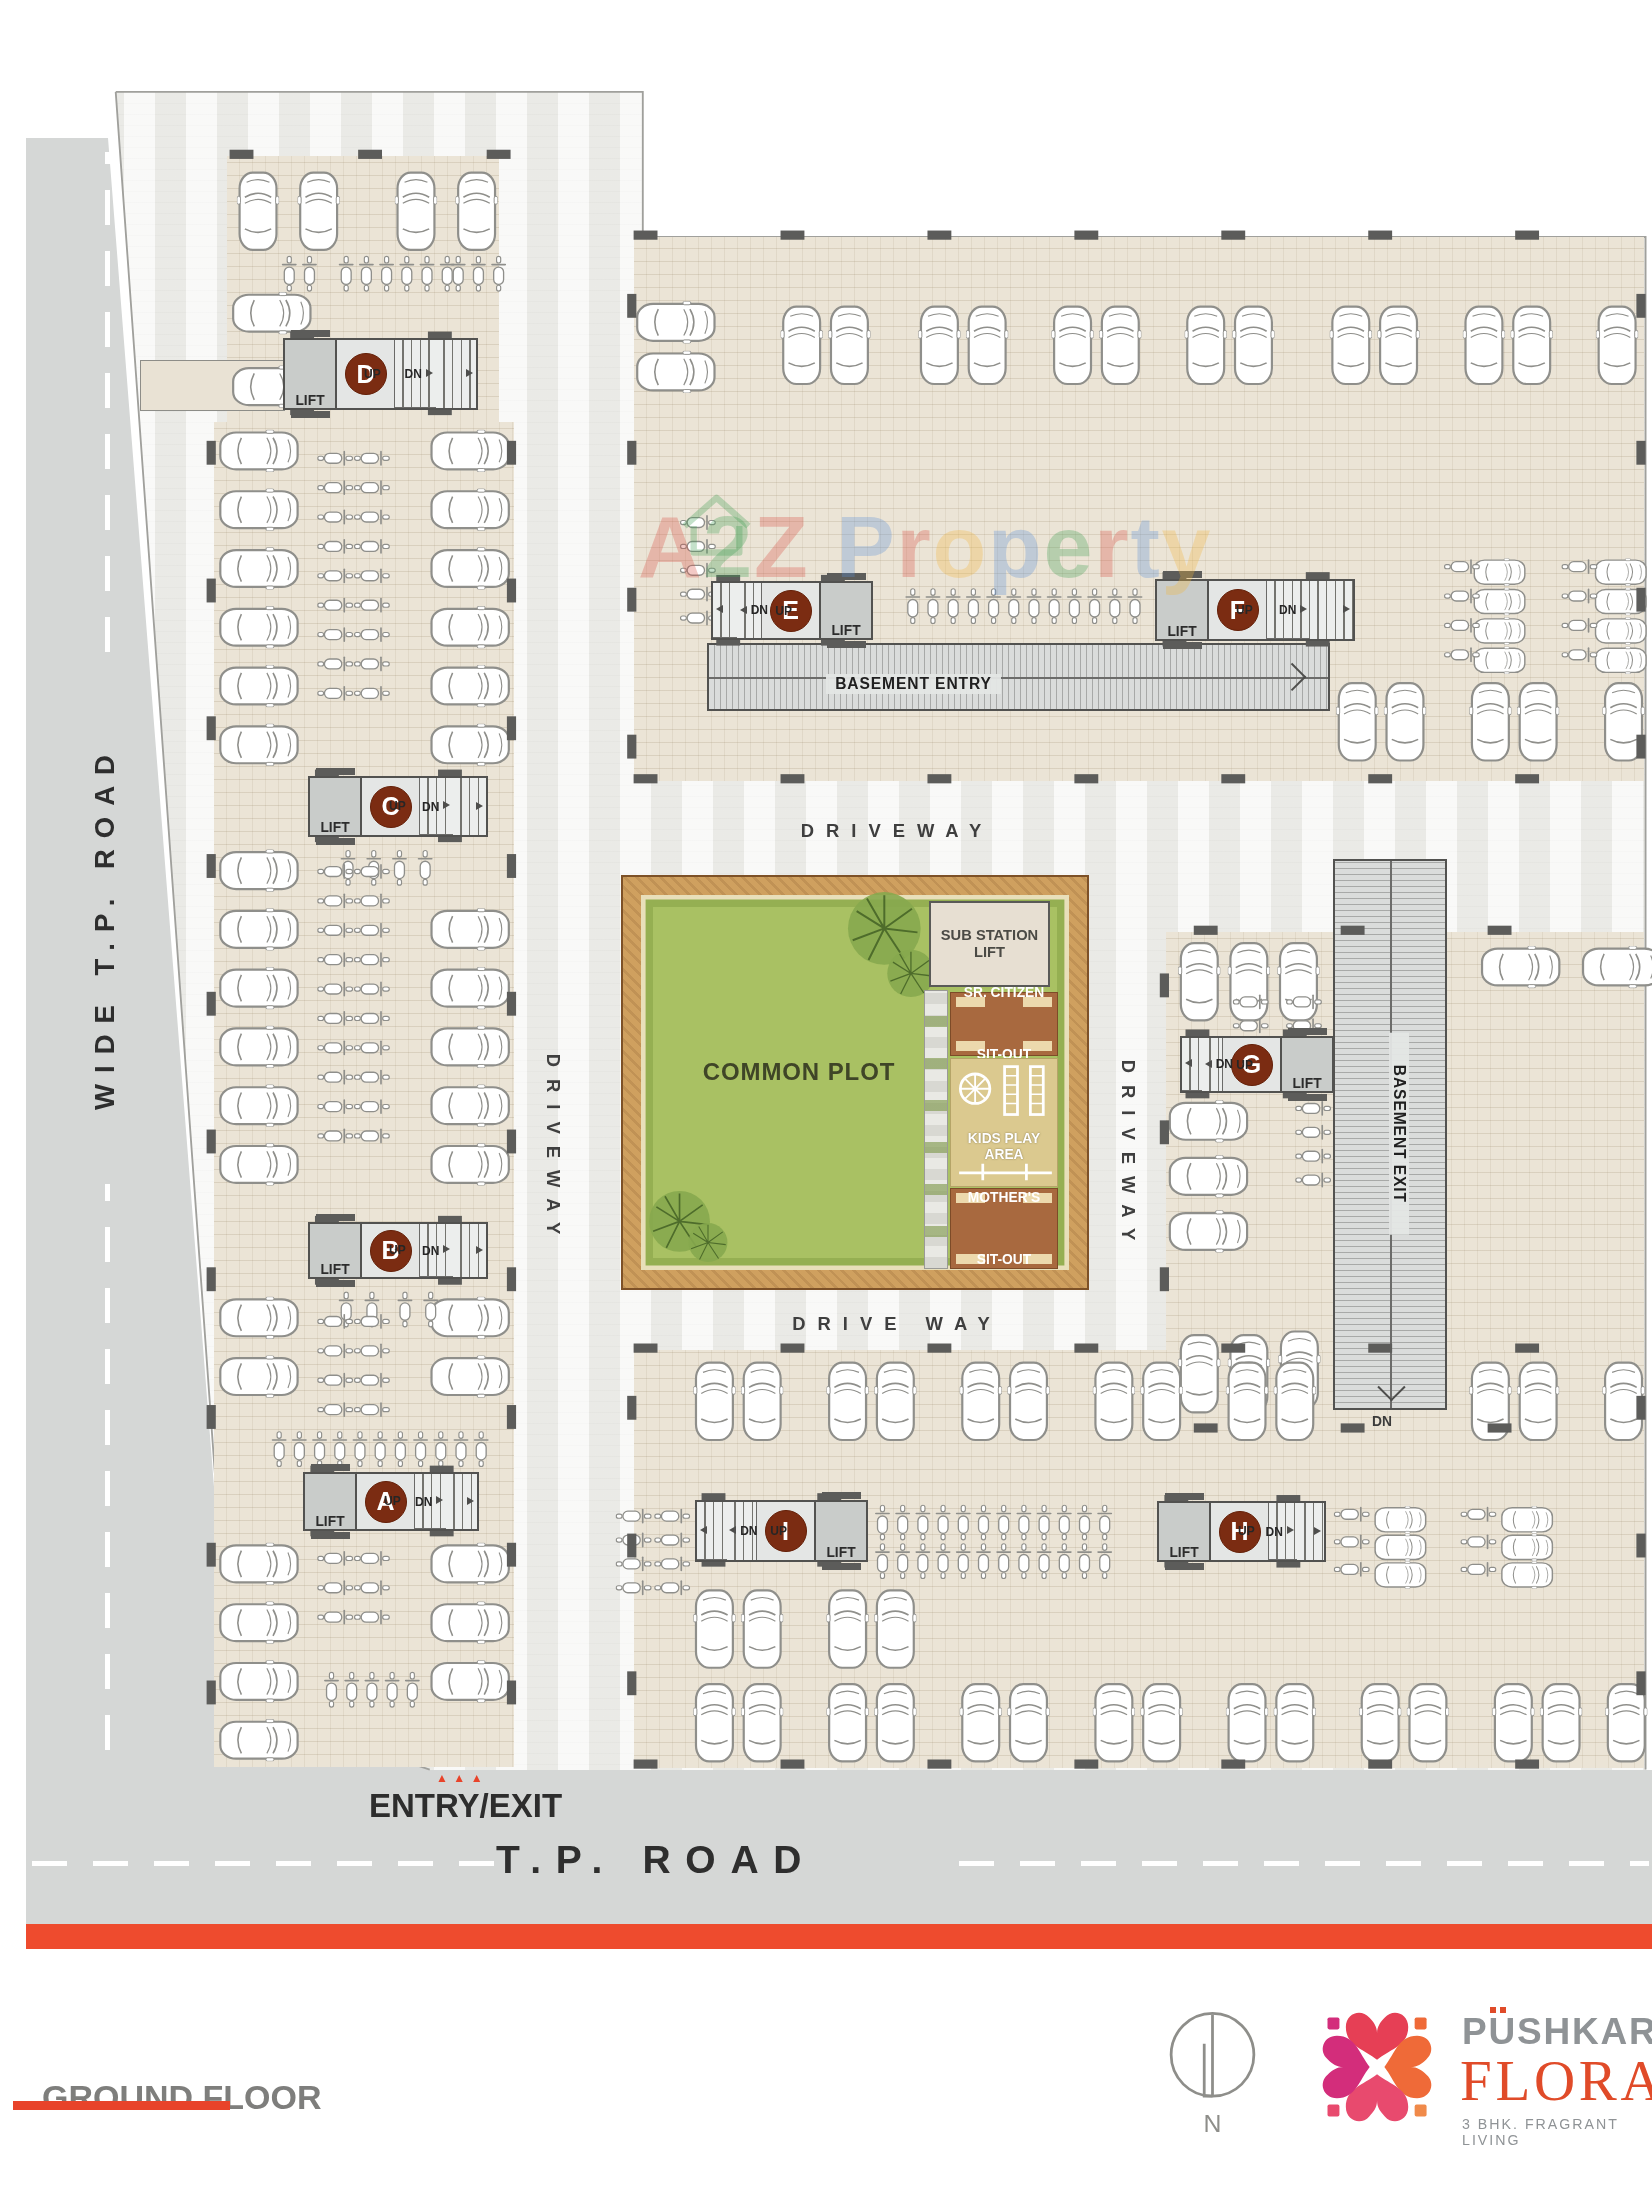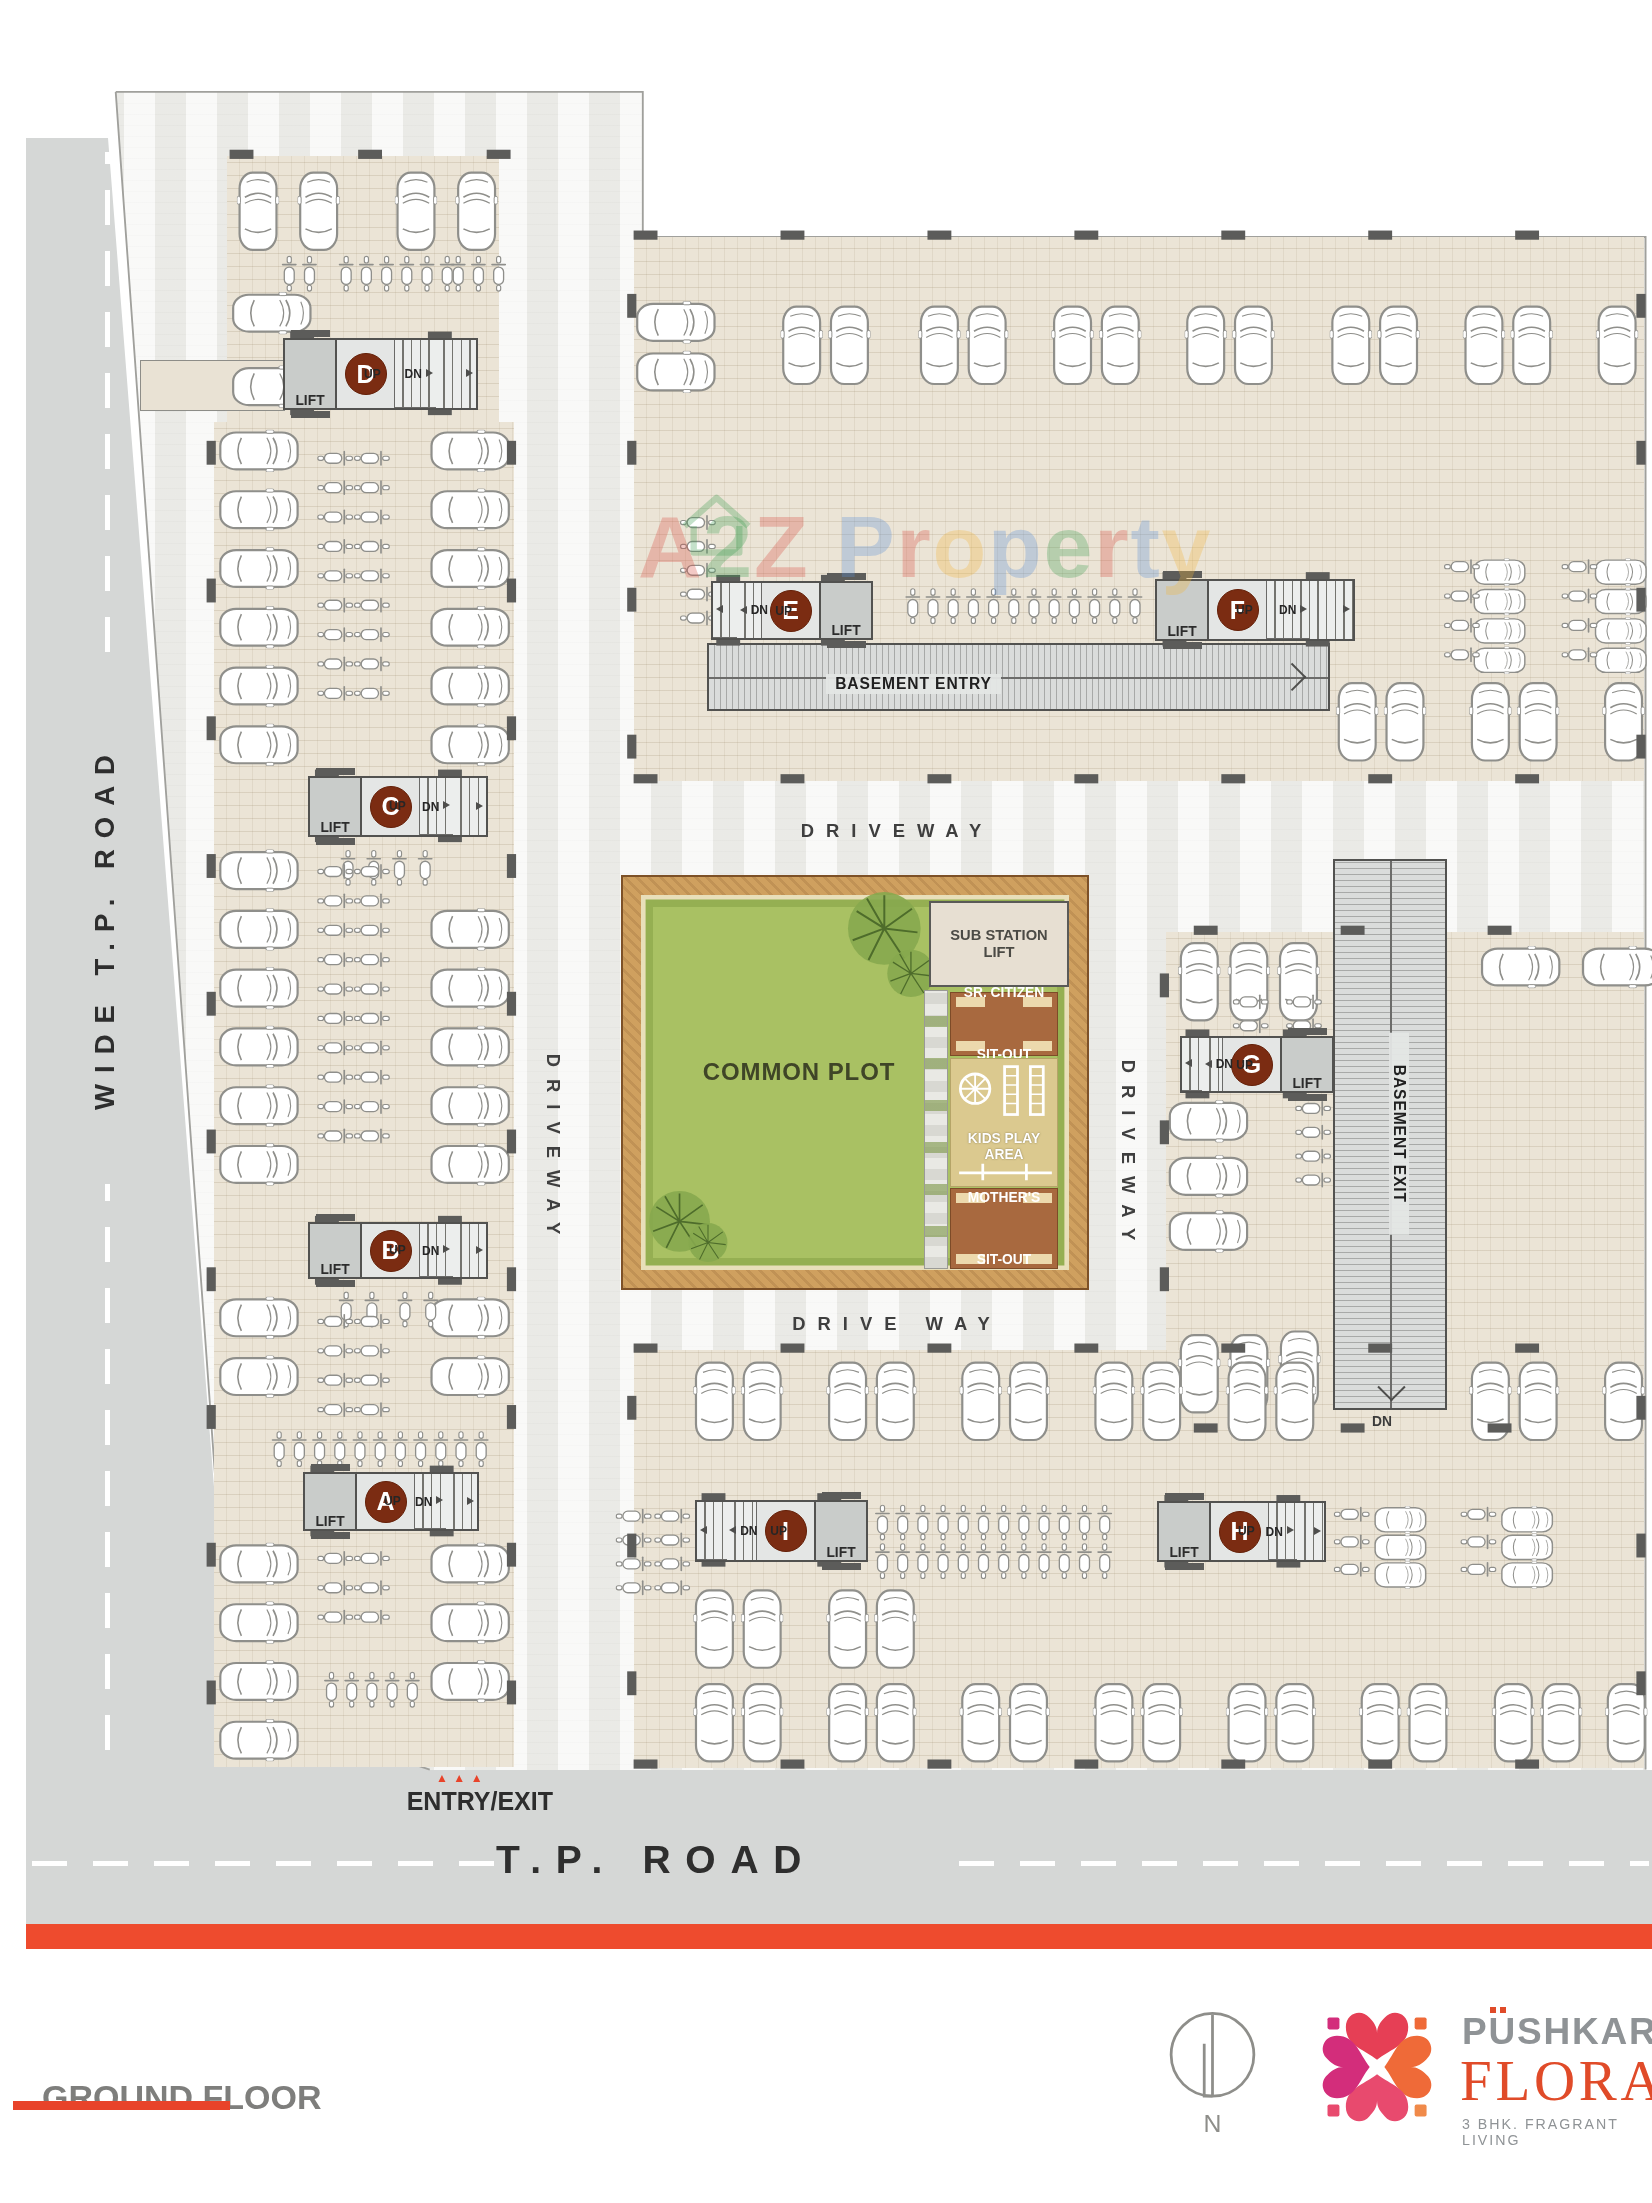--- a/index.html
+++ b/index.html
@@ -561,21 +561,21 @@
 
   <div class="ramp v" style="left:1333px;top:859px;width:114px;height:551px;"></div>
   <span class="ramp-label vtext" style="left:1298px;top:1124px;width:184px;text-align:center;transform:rotate(90deg);">BASEMENT EXIT</span>
   <div class="chev" style="left:1381px;top:1377px;transform:rotate(135deg);"></div>
   <span class="lab" style="left:1372px;top:1414px;font-size:13.8px;">DN</span>
 
   <div class="cp-band"></div>
   <div class="lawn"></div>
   <div class="cp-label">COMMON PLOT</div>
 
-  <div class="amenity substation" style="left:929px;top:901px;width:140px;height:86px;">
+  <div class="amenity substation" style="left:929px;top:901px;width:121px;height:86px;">
     <span>SUB STATION</span>
     <span>LIFT</span>
   </div>
   <div class="pathstrip"></div>
   <div class="amenity sitout" style="left:950px;top:992px;width:108px;height:64px;">
     <span>SR. CITIZEN</span>
     <span>SIT-OUT</span>
   </div>
   <div class="amenity kids" style="left:950px;top:1058px;width:108px;height:129px;">
     <svg width="105" height="61" viewBox="0 0 114 66" style="position:absolute;top:1.8px;left:1.8px;">
@@ -742,21 +742,21 @@
   </div>
 
   <div class="lab dw" style="left:764px;top:820px;width:266px;">DRIVEWAY</div>
   <div class="lab dw" style="left:764px;top:1313px;width:266px;">DRIVE WAY</div>
   <div class="lab dw vtext" style="left:433px;top:1139px;width:239px;transform:rotate(90deg);">DRIVEWAY</div>
   <div class="lab dw vtext" style="left:1008px;top:1145px;width:239px;transform:rotate(90deg);">DRIVEWAY</div>
 
   <div class="lab vtext roadname" style="left:-152px;top:907px;width:514px;height:40px;line-height:40px;text-align:center;font-size:27.5px;letter-spacing:11px;transform:rotate(-90deg);">WIDE T.P. ROAD</div>
   <div class="lab roadname" style="left:496px;top:1838px;width:202px;text-align:center;font-size:39px;letter-spacing:14.7px;">T.P. ROAD</div>
   <div class="arrows-entry">▲▲▲</div>
-  <div class="lab" style="left:369px;top:1787px;width:184px;text-align:right;font-size:25px;color:#2d2d2d;">ENTRY/EXIT</div>
+  <div class="lab" style="left:369px;top:1787px;width:184px;text-align:right;font-size:33px;color:#2d2d2d;">ENTRY/EXIT</div>
 
   <svg class="wm-house" width="83" height="73" viewBox="0 0 90 80">
     <path d="M10 45 L45 14 L80 45 M20 45 V74 H70 V45" fill="none" stroke="#3f9e52" stroke-width="7" stroke-linejoin="round"></path>
   </svg>
   <div class="wm-brand"><span style="color: rgb(217, 79, 67);">A</span><span style="color: rgb(63, 158, 82);">2</span><span style="color: rgb(217, 79, 67);">Z</span><span style="color: rgb(0, 0, 0);"> </span><span style="color: rgb(91, 143, 214);">P</span><span style="color: rgb(217, 79, 67);">r</span><span style="color: rgb(242, 182, 60);">o</span><span style="color: rgb(91, 143, 214);">p</span><span style="color: rgb(63, 158, 82);">e</span><span style="color: rgb(217, 79, 67);">r</span><span style="color: rgb(91, 143, 214);">t</span><span style="color: rgb(242, 182, 60);">y</span></div>
 
   <div class="floor-label">GROUND FLOOR</div>
   <div class="floor-bar" style="background:#e8432a"></div>
 
   <svg style="position:absolute;left:1161px;top:2007px;z-index:40;" width="103" height="138" viewBox="0 0 112 150">

